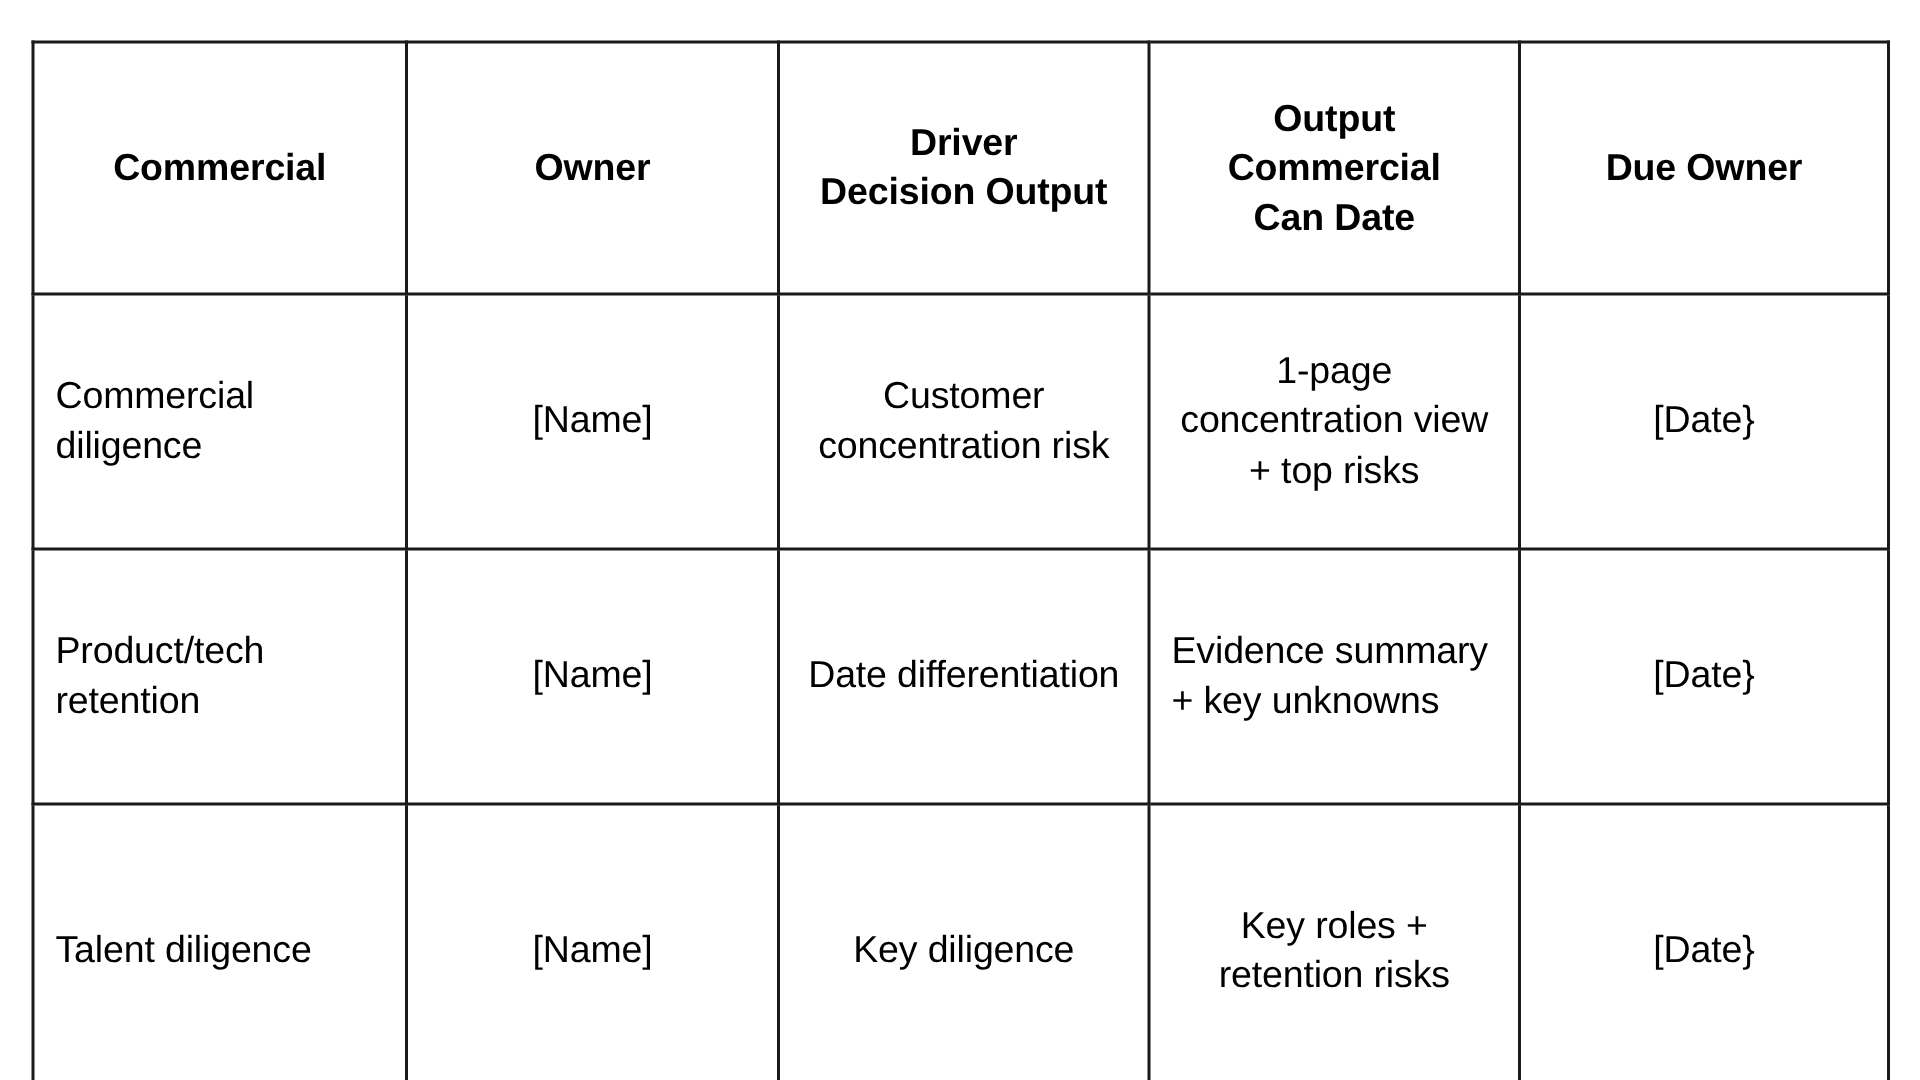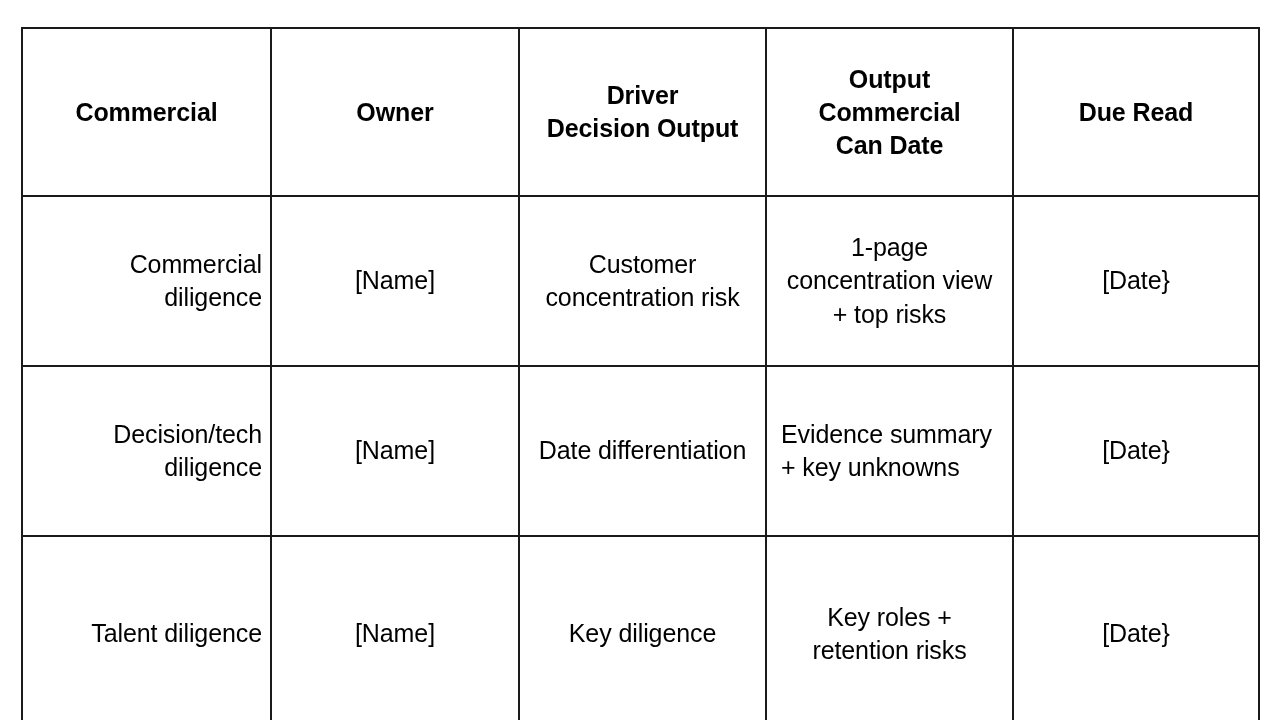--- a/index.html
+++ b/index.html
@@ -70,21 +70,21 @@
     font-size: 25px;
     line-height: 1.34;
     padding: 6px 14px;
     letter-spacing: -0.1px;
   }
 
   td.align-left   { text-align: left; }
   td.align-center { text-align: center; }
 
   
-  td.workstream-cell { padding-right: 8px; text-align: right; }
+  td.workstream-cell { padding-right: 8px; }
   td.output-cell.align-left { padding-left: 14px; padding-right: 10px; margin-left: 27px; }
 </style>
 </head>
 <body>
 
 <div class="page">
 
   <table class="wsr-table">
     <colgroup>
       <col class="c1">
@@ -105,21 +105,21 @@
         <th>
           <span>Driver</span><br>
           <span>Decision Output</span>
         </th>
         <th>
           <span>Output</span><br>
           <span>Commercial</span><br>
           <span>Can Date</span>
         </th>
         <th>
-          <span>Due Read</span>
+          <span>Due Owner</span>
         </th>
       </tr>
     </thead>
 
     <tbody>
 
       <tr class="body-row">
         <td class="workstream-cell align-left">
           <span>Commercial diligence</span>
         </td>
@@ -132,21 +132,21 @@
         <td class="output-cell align-center">
           <span>1-page concentration view + top risks</span>
         </td>
         <td class="align-center">
           <span>[Date}</span>
         </td>
       </tr>
 
       <tr class="body-row">
         <td class="workstream-cell align-left">
-          <span>Decision/tech diligence</span>
+          <span>Product/tech retention</span>
         </td>
         <td class="align-center">
           <span>[Name]</span>
         </td>
         <td class="align-center">
           <span>Date differentiation</span>
         </td>
         <td class="output-cell align-left">
           <span>Evidence summary + key unknowns</span>
         </td>

